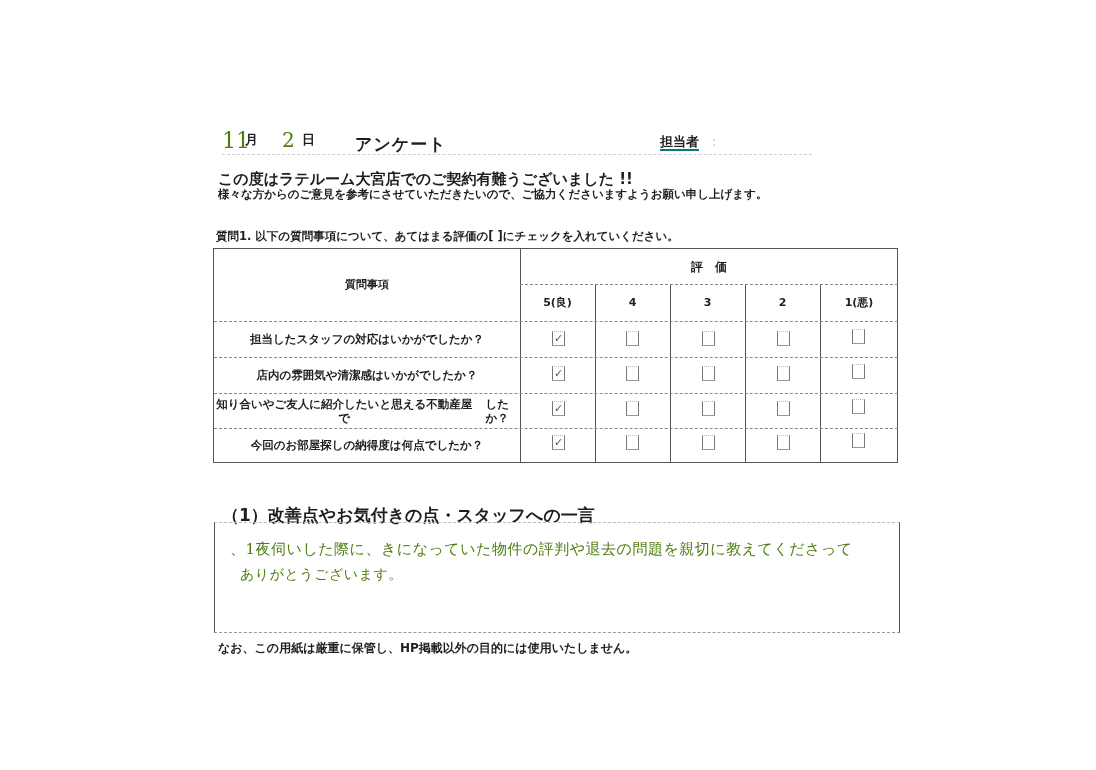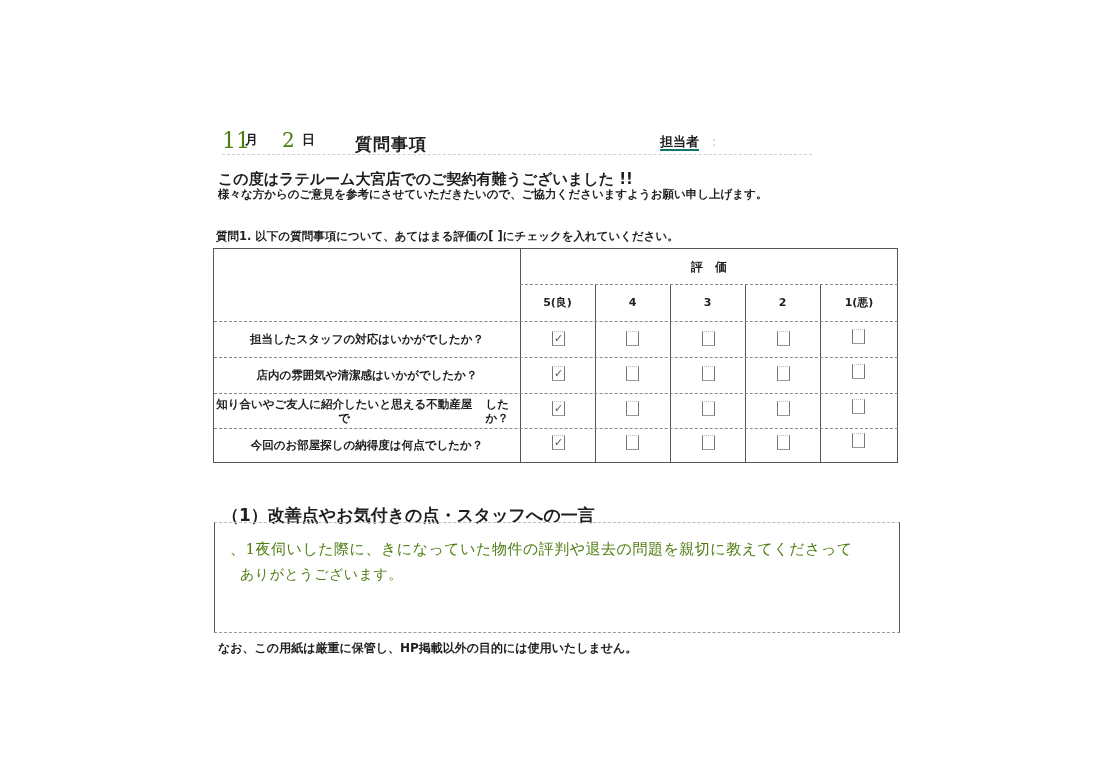--- a/index.html
+++ b/index.html
@@ -73,21 +73,21 @@
 
     #footer-note { left: 218px; top: 640px; font-size: 12px; }
   </style>
 </head>
 <body>
 
 <span id="date-month" class="abs hand">11</span>
 <span id="date-month-label" class="abs bold">月</span>
 <span id="date-day" class="abs hand">2</span>
 <span id="date-day-label" class="abs bold">日</span>
-<span id="title" class="abs bold">質問事項</span>
+<span id="title" class="abs bold">アンケート</span>
 <div class="abs header-rule"></div>
 <span id="staff-label" class="abs bold">担当者</span>
 <span id="staff-colon" class="abs">:</span>
 
 <div id="intro-1" class="abs bold">この度はラテルーム大宮店でのご契約有難うございました !!</div>
 <div id="intro-2" class="abs bold">様々な方からのご意見を参考にさせていただきたいので、ご協力くださいますようお願い申し上げます。</div>
 
 <div id="q1-heading" class="abs bold">質問1. 以下の質問事項について、あてはまる評価の[ ]にチェックを入れていください。</div>
 
 <div id="rating-table" class="abs">
@@ -97,20 +97,21 @@
   <div class="vline" style="left:456px; top:35px; height:178px;"></div>
   <div class="vline" style="left:531px; top:35px; height:178px;"></div>
   <div class="vline" style="left:606px; top:35px; height:178px;"></div>
 
   <div class="hline" style="left:306px; top:35px; width:378px;"></div>
   <div class="hline" style="left:0; top:72px; width:684px;"></div>
   <div class="hline" style="left:0; top:108px; width:684px;"></div>
   <div class="hline" style="left:0; top:144px; width:684px;"></div>
   <div class="hline" style="left:0; top:179px; width:684px;"></div>
 
+  <div class="cell-text bold" style="left:0; top:0; width:306px; height:72px;">質問事項</div>
   <div class="cell-text bold" style="left:306px; top:0; width:378px; height:35px; font-size:12px;">評　価</div>
   <div class="cell-text bold" style="left:306px; top:35px; width:75px; height:37px;">5(良)</div>
   <div class="cell-text bold" style="left:381px; top:35px; width:75px; height:37px;">4</div>
   <div class="cell-text bold" style="left:456px; top:35px; width:75px; height:37px;">3</div>
   <div class="cell-text bold" style="left:531px; top:35px; width:75px; height:37px;">2</div>
   <div class="cell-text bold" style="left:606px; top:35px; width:78px; height:37px;">1(悪)</div>
 
   <div class="cell-text q-text" style="left:0; top:72px; width:306px; height:36px;">担当したスタッフの対応はいかがでしたか？</div>
 
   <div class="cell-text q-text" style="left:0; top:108px; width:306px; height:36px;">店内の雰囲気や清潔感はいかがでしたか？</div>

